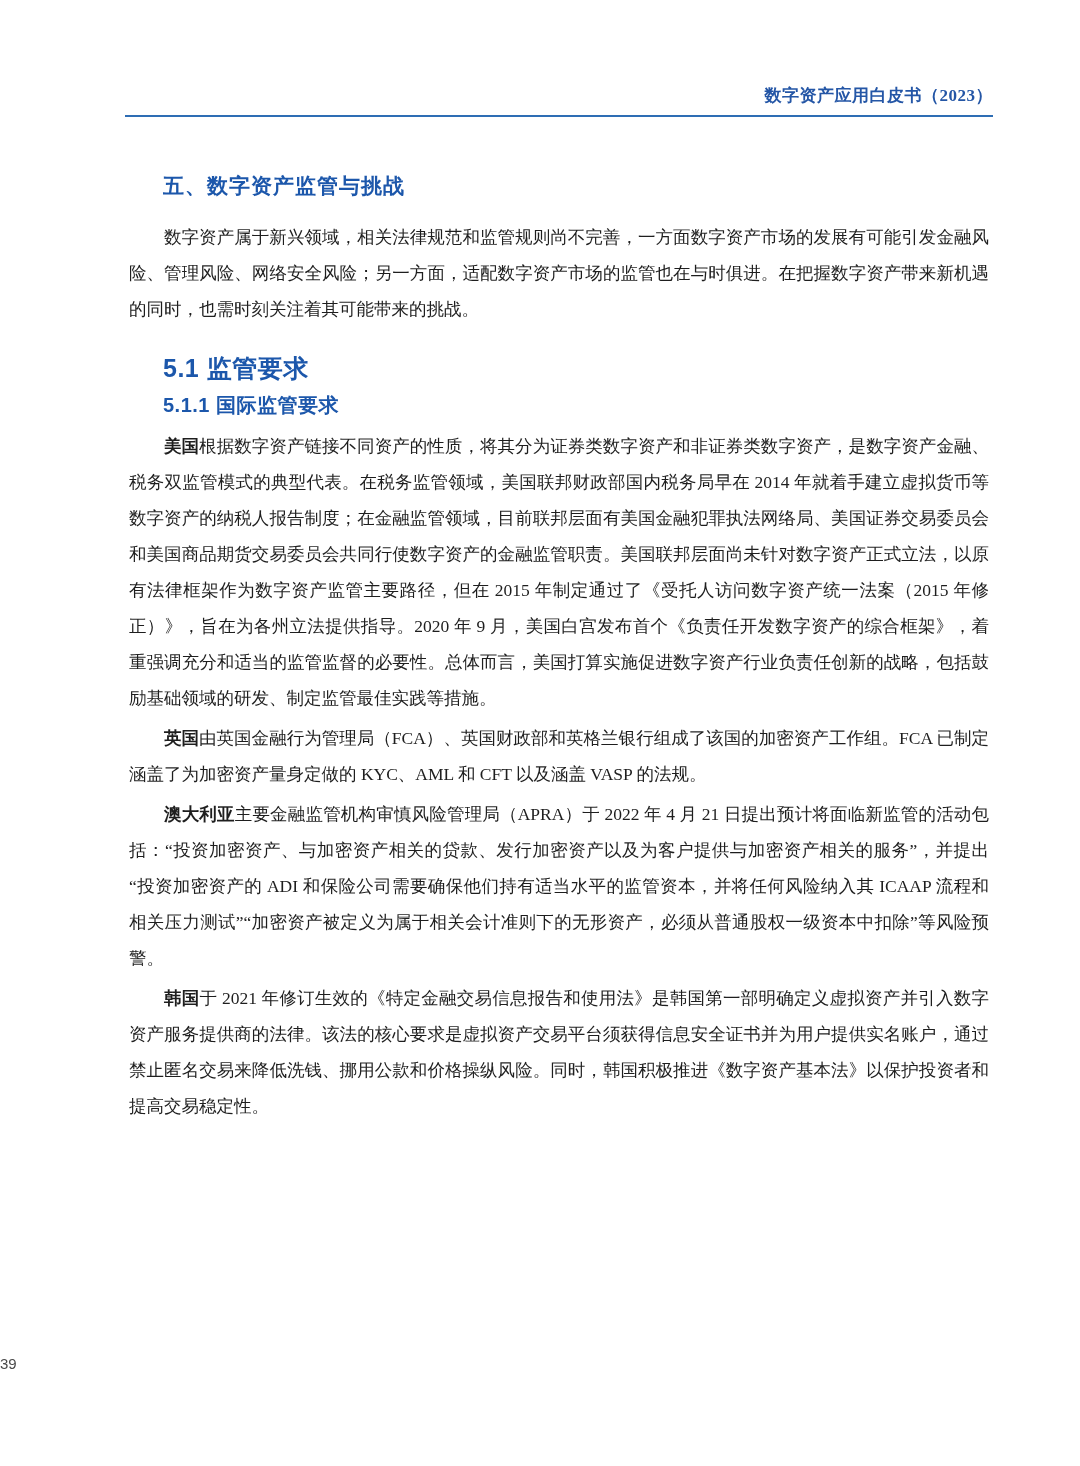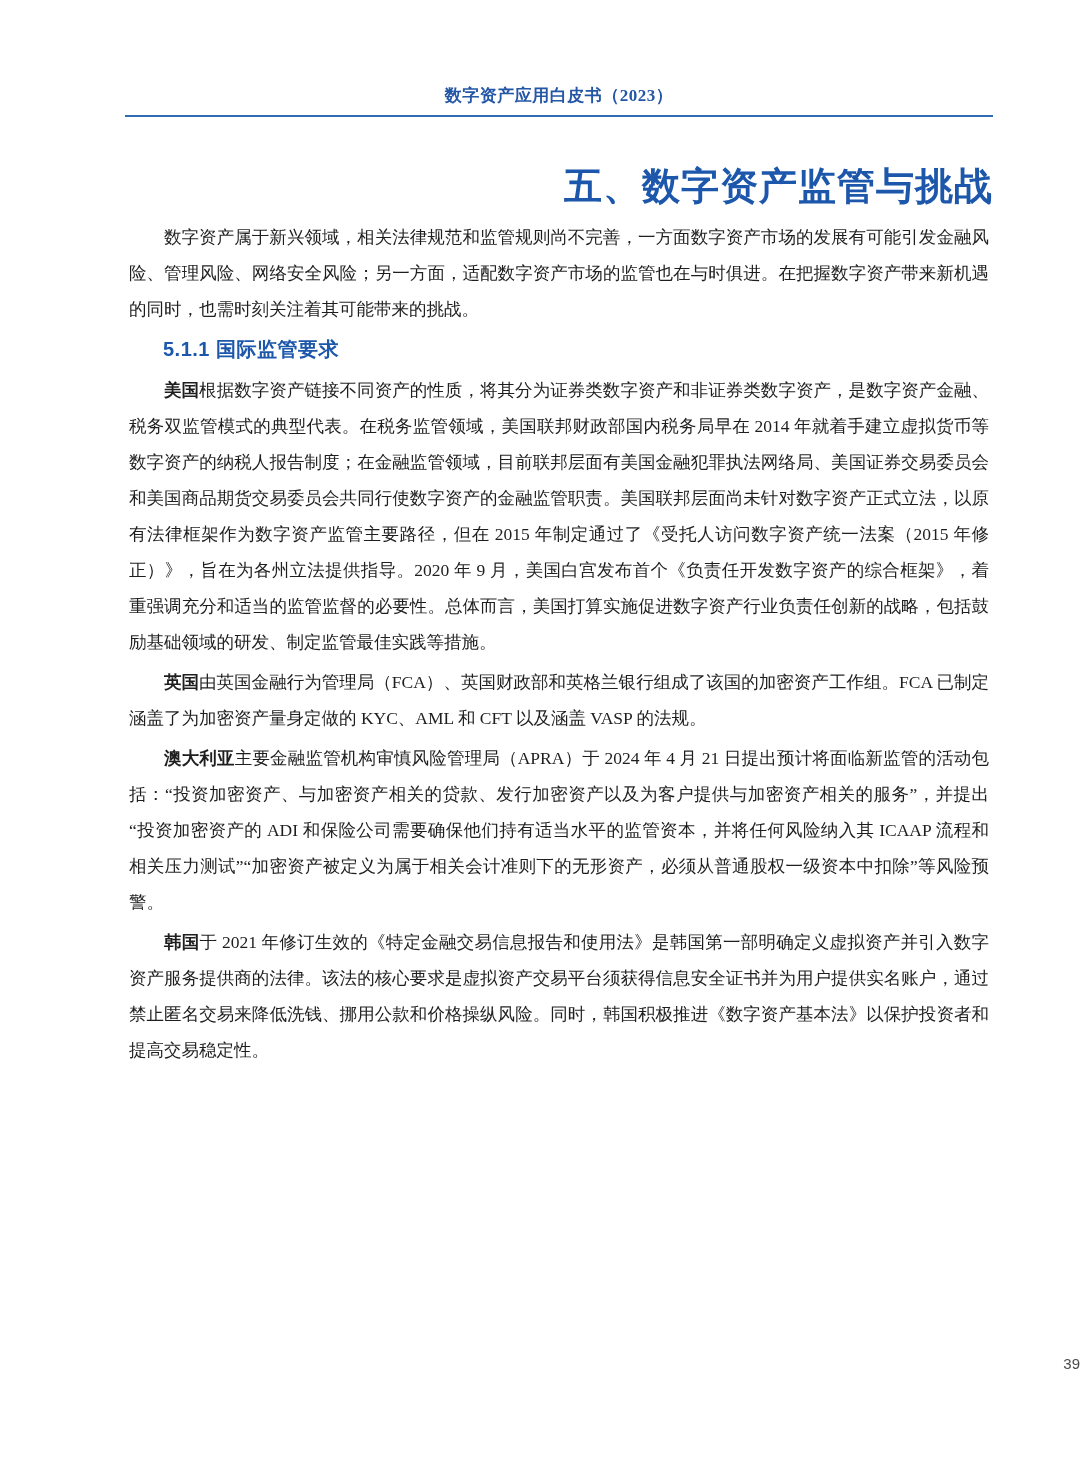--- a/index.html
+++ b/index.html
@@ -8,41 +8,40 @@
     width:1080px; height:1466px;
     margin:0 auto;
     background:#ffffff;
     box-sizing:border-box;
     padding:86px 87px 0 125px;
     font-family:"Liberation Serif","DejaVu Serif",serif;
     color:#1e1e1e;
     overflow:hidden;
   }
   .header-title {
-    text-align:center;
+    text-align:right;
     color:#2456A6;
     font-size:17px;
     font-weight:bold;
     letter-spacing:0.5px;
     line-height:20px;
   }
   .header-rule {
     border-bottom:2px solid #2E6DB4;
     margin-top:9px;
     height:0;
   }
   h1.chapter {
     color:#1C57AB;
     font-family:Liberation Sans, sans-serif;
-    font-size:38px;
+    font-size:21px;
     line-height:34px;
     font-weight:bold;
     margin:52px 0 16px 38px;
     letter-spacing:1px;
-    text-align:right;
   }
   h2.section {
     color:#1C57AB;
     font-family:"Liberation Sans","DejaVu Sans",sans-serif;
     font-size:25px;
     line-height:30px;
     font-weight:bold;
     margin:26px 0 0 38px;
     letter-spacing:0.5px;
   }
@@ -60,21 +59,21 @@
     line-height:36px;
     text-align:justify;
     text-indent:2em;
     margin:4px;
   }
   p.body-para .lead { font-weight:bold; }
   .page-number {
     position:absolute;
     left:0; right:0;
     bottom:94px;
-    text-align:right;
+    text-align:left;
     font-family:"Liberation Sans","DejaVu Sans",sans-serif;
     font-size:15px;
     color:#4a4a4a;
   }
 </style>
 </head>
 <body>
 
 <div class="page">
 
@@ -82,30 +81,31 @@
     <div class="header-title">数字资产应用白皮书（2023）</div>
     <div class="header-rule"></div>
   </header>
 
   <main>
 
     <h1 class="chapter">五、数字资产监管与挑战</h1>
 
     <p class="body-para">数字资产属于新兴领域，相关法律规范和监管规则尚不完善，一方面数字资产市场的发展有可能引发金融风险、管理风险、网络安全风险；另一方面，适配数字资产市场的监管也在与时俱进。在把握数字资产带来新机遇的同时，也需时刻关注着其可能带来的挑战。</p>
 
+    <h2 class="section">5.1 监管要求</h2>
 
     <h3 class="subsection">5.1.1 国际监管要求</h3>
 
     <p class="body-para"><span class="lead">美国</span><span>根据数字资产链接不同资产的性质，将其分为证券类数字资产和非证券类数字资产，是数字资产金融、税务双监管模式的典型代表。在税务监管领域，美国联邦财政部国内税务局早在 2014 年就着手建立虚拟货币等数字资产的纳税人报告制度；在金融监管领域，目前联邦层面有美国金融犯罪执法网络局、美国证券交易委员会和美国商品期货交易委员会共同行使数字资产的金融监管职责。美国联邦层面尚未针对数字资产正式立法，以原有法律框架作为数字资产监管主要路径，但在 2015 年制定通过了《受托人访问数字资产统一法案（2015 年修正）》，旨在为各州立法提供指导。2020 年 9 月，美国白宫发布首个《负责任开发数字资产的综合框架》，着重强调充分和适当的监管监督的必要性。总体而言，美国打算实施促进数字资产行业负责任创新的战略，包括鼓励基础领域的研发、制定监管最佳实践等措施。</span></p>
 
 
     <p class="body-para"><span class="lead">英国</span><span>由英国金融行为管理局（FCA）、英国财政部和英格兰银行组成了该国的加密资产工作组。FCA 已制定涵盖了为加密资产量身定做的 KYC、AML 和 CFT 以及涵盖 VASP 的法规。</span></p>
 
 
-    <p class="body-para"><span class="lead">澳大利亚</span><span>主要金融监管机构审慎风险管理局（APRA）于 2024 年 4 月 21 日提出预计将面临新监管的活动包括：“投资加密资产、与加密资产相关的贷款、发行加密资产以及为客户提供与加密资产相关的服务”，并提出“投资加密资产的 ADI 和保险公司需要确保他们持有适当水平的监管资本，并将任何风险纳入其 ICAAP 流程和相关压力测试”“加密资产被定义为属于相关会计准则下的无形资产，必须从普通股权一级资本中扣除”等风险预警。</span></p>
+    <p class="body-para"><span class="lead">澳大利亚</span><span>主要金融监管机构审慎风险管理局（APRA）于 2022 年 4 月 21 日提出预计将面临新监管的活动包括：“投资加密资产、与加密资产相关的贷款、发行加密资产以及为客户提供与加密资产相关的服务”，并提出“投资加密资产的 ADI 和保险公司需要确保他们持有适当水平的监管资本，并将任何风险纳入其 ICAAP 流程和相关压力测试”“加密资产被定义为属于相关会计准则下的无形资产，必须从普通股权一级资本中扣除”等风险预警。</span></p>
 
     <p class="body-para"><span class="lead">韩国</span><span>于 2021 年修订生效的《特定金融交易信息报告和使用法》是韩国第一部明确定义虚拟资产并引入数字资产服务提供商的法律。该法的核心要求是虚拟资产交易平台须获得信息安全证书并为用户提供实名账户，通过禁止匿名交易来降低洗钱、挪用公款和价格操纵风险。同时，韩国积极推进《数字资产基本法》以保护投资者和提高交易稳定性。</span></p>
 
   </main>
 
   <div class="page-number">39</div>
 
 </div>
 
 </body></html>

